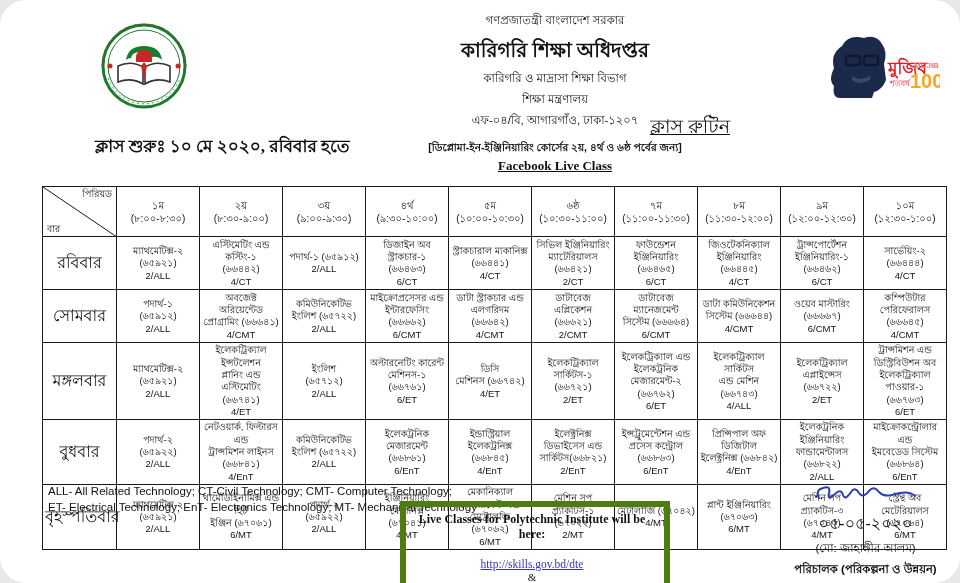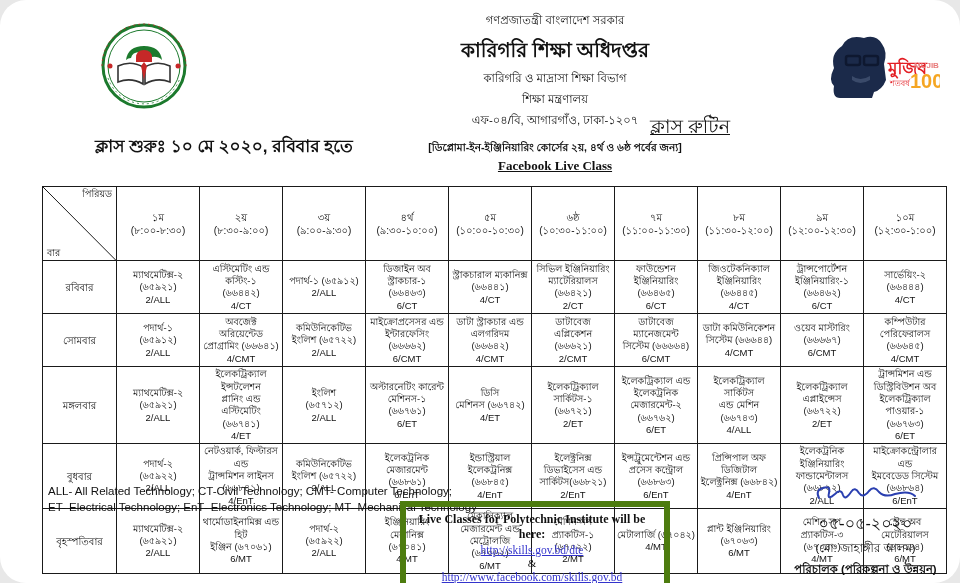--- a/index.html
+++ b/index.html
@@ -10,47 +10,47 @@
   .logo-left { position:absolute; left:88px; top:22px; width:112px; height:88px; }
   .mujib-logo { position:absolute; left:822px; top:28px; width:118px; height:82px; }
   .head-text { position:absolute; left:330px; top:12px; width:450px; text-align:center; }
   .gov-line   { font-size:11.5px; }
   .org-name   { font-size:20px; font-weight:bold; margin-top:4px; font-family:"Liberation Serif","DejaVu Serif",serif; }
   .sub-line   { font-size:11.5px; margin-top:2px; }
 
   
   .routine-title { position:absolute; left:380px; top:112px; width:350px; text-align:right;
                    font-size:19px; font-weight:normal; text-decoration:underline; }
-  .start-note  { position:absolute; left:95px; top:133px; width:300px; font-size:17px; font-weight:bold; }
+  .start-note  { position:absolute; left:95px; top:133px; width:300px; font-size:17px; font-weight:bold;font-family:Liberation Serif, serif; }
   .course-note { position:absolute; left:380px; top:140px; width:350px; text-align:center; font-size:10.5px; font-weight:bold; }
   .fb-live     { position:absolute; left:380px; top:158px; width:350px; text-align:center;
                  font-size:13px; font-weight:bold; text-decoration:underline;
                  font-family:"Liberation Serif","DejaVu Serif",serif; }
 
   
   table.routine { position:absolute; left:42px; top:186px; width:905px; border-collapse:collapse; table-layout:fixed; }
   table.routine td, table.routine th { border:1px solid #1a1a1a; text-align:center; vertical-align:middle;
         font-size:9.5px; line-height:1.3; padding:1px 2px; white-space:pre-line; font-weight:normal; }
   table.routine th.pcell { font-size:10px; height:26px; }
-  table.routine td.day   { font-size:10px; }
+  table.routine td.day   { font-size:16px; }
   table.routine tr.datarow { height:53px; }
 
-  td.corner { position:relative; padding:12px !important; }
+  td.corner { position:relative; padding:0 !important; }
   td.corner svg { position:absolute; left:0; top:0; width:100%; height:100%; }
   .corner-period { position:absolute; right:4px; top:1px; font-size:9.5px; }
   .corner-day    { position:absolute; left:4px; bottom:1px; font-size:9.5px; }
 
   
   .legend { position:absolute; left:48px; top:484px; font-size:11.5px; line-height:1.35;
             font-family:Liberation Sans, sans-serif; color:#111; }
   .live-box { position:absolute; left:400px; top:501px; width:270px; border:6px solid #4d7c0f;
               padding:5px 10px 7px 4px; text-align:center;
               font-family:"Liberation Serif","DejaVu Serif",serif; }
   .live-box .box-title { font-size:12px; font-weight:bold; }
-  .live-box a { display:block; font-size:11.5px; color:#3333cc; text-decoration:underline; margin-top:2px; }
+  .live-box a { display:block; font-size:11.5px; color:#3333cc; text-decoration:underline; margin-top:16px; }
   .live-box .amp { font-size:11px; margin-top:1px; }
 
   .sign-block { position:absolute; left:778px; top:480px; width:175px; text-align:center; }
   .sign-block svg { display:block; margin:0 auto; }
   .sign-date { font-size:16px; margin-top:1px; }
   .sign-name { font-size:11.5px; margin-top:2px; }
   .sign-role { font-size:11.5px; margin-top:2px;font-weight:bold; }
 </style>
 </head>
 <body>

